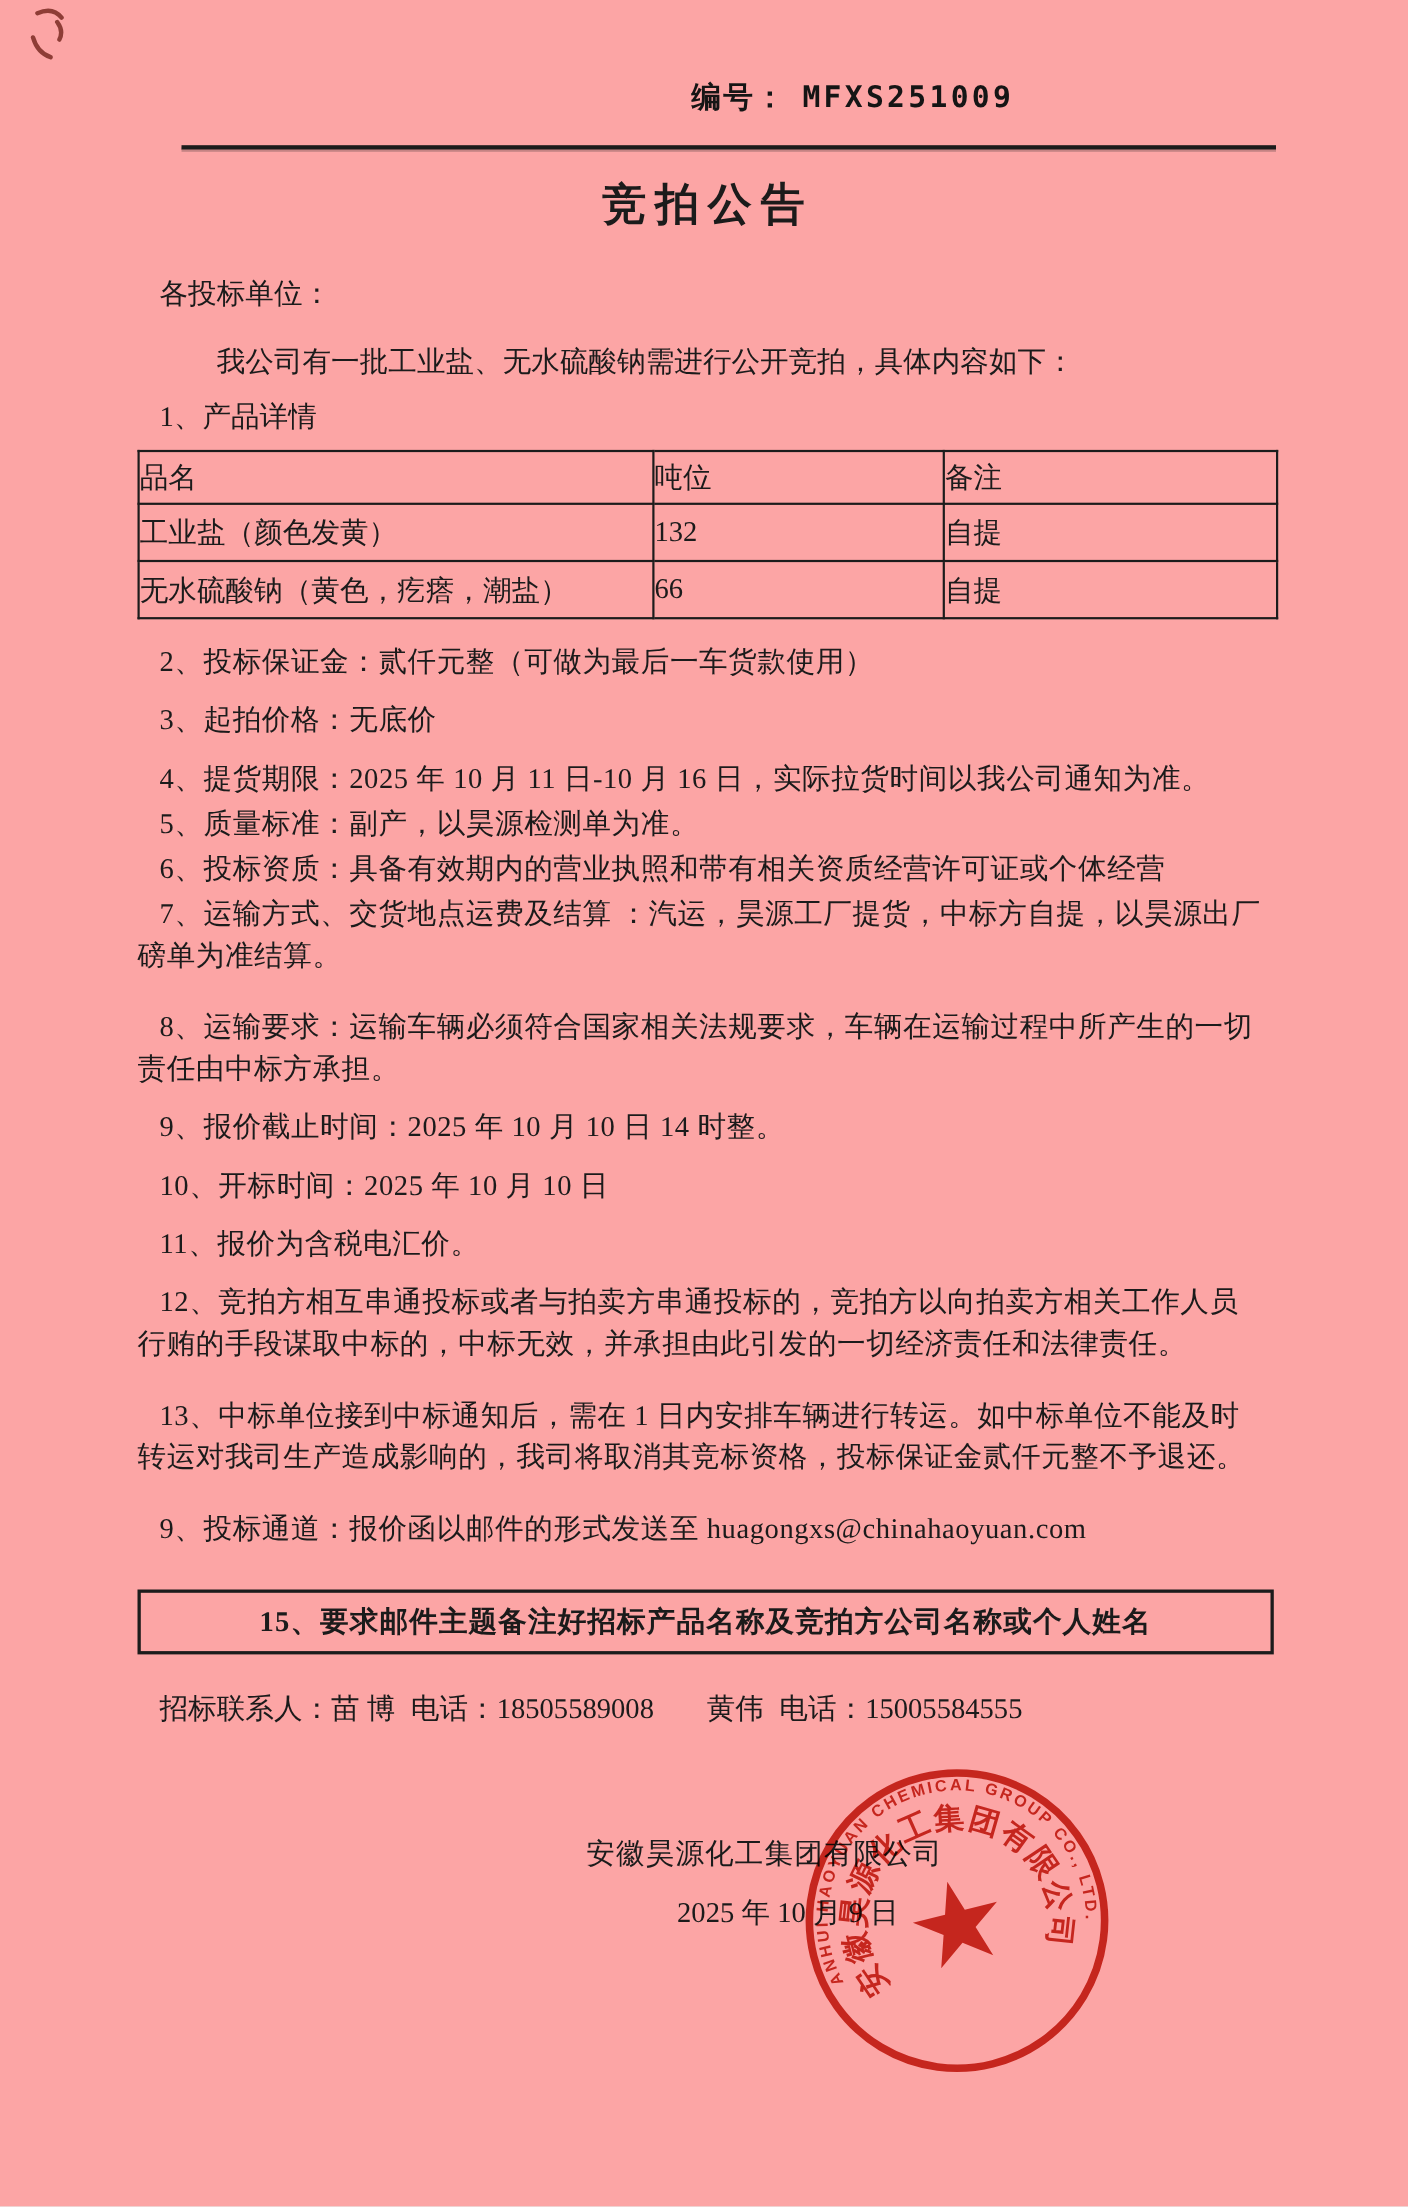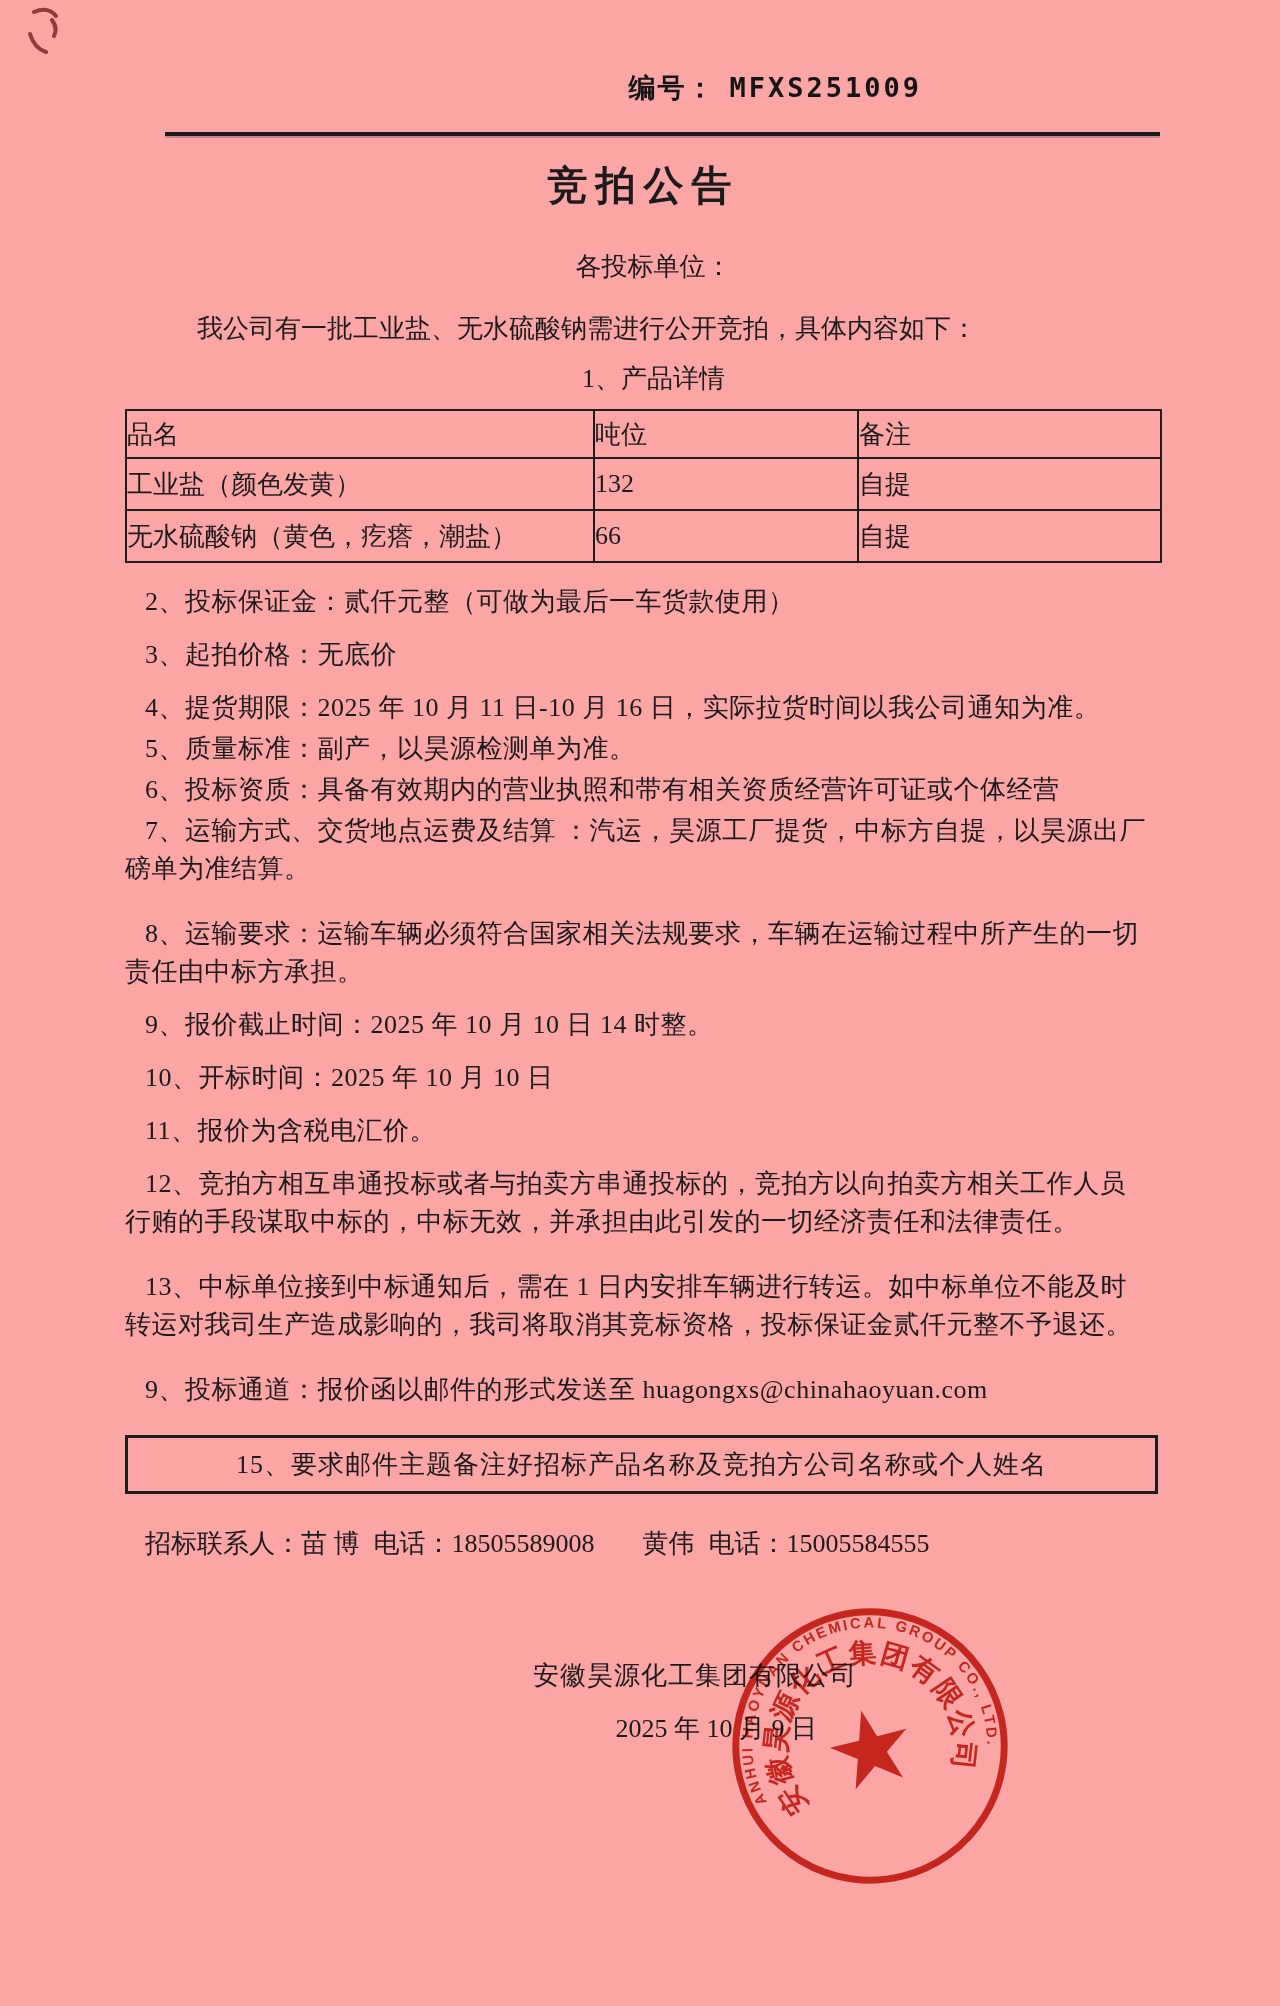--- a/index.html
+++ b/index.html
@@ -32,23 +32,23 @@
   }
   .doc-title{
     margin:22px 0 0 0;
     text-align:center;
     font-size:40px;
     font-weight:bold;
     letter-spacing:8px;
   }
 
   
-  .salutation{margin:34px 0 0 0;padding-left:20px;font-size:26px;line-height:40px;text-align:center;}
+  .salutation{margin:34px 0 0 0;padding-left:20px;font-size:26px;line-height:40px;}
   .intro{margin:22px 0 0 0;padding-left:20px;text-indent:52px;font-size:26px;line-height:40px;}
-  .sec-heading{margin:10px 0 0 0;padding-left:20px;font-size:26px;line-height:40px;text-align:center;}
+  .sec-heading{margin:10px 0 0 0;padding-left:20px;font-size:26px;line-height:40px;}
 
   
   table.product{
     margin-top:10px;
     width:1035px;
     border-collapse:collapse;
     table-layout:fixed;
     font-size:26px;
   }
   table.product th,table.product td{
@@ -68,27 +68,27 @@
     text-indent:20px;
     font-size:26px;
     line-height:38px;
     letter-spacing:.5px;
   }
   .item.tight{margin:3px 0;}
   .item.gap-lg{margin-top:27px;}
 
   
   .boxed-item{
-    margin-top:26px;
+    margin-top:36px;
     width:1027px;
     border:3px solid #1c1c1c;
     padding:9px 0;
     text-align:center;
     font-size:26px;
-    font-weight:normal;
+    font-weight:bold;
     letter-spacing:1px;
   }
 
   
   .contacts{
     display:flex;
     margin-top:30px;
     padding-left:20px;
     font-size:26px;
     line-height:40px;

